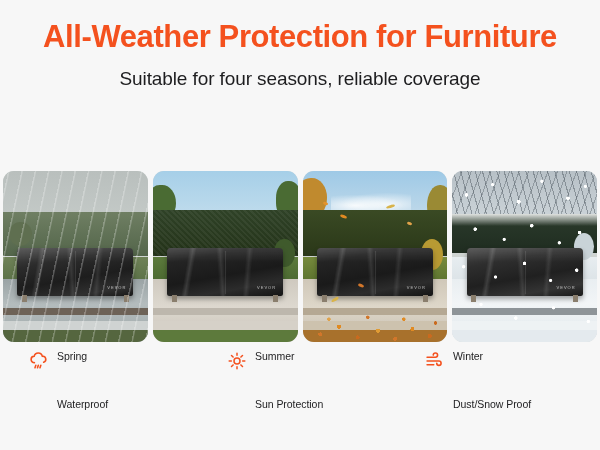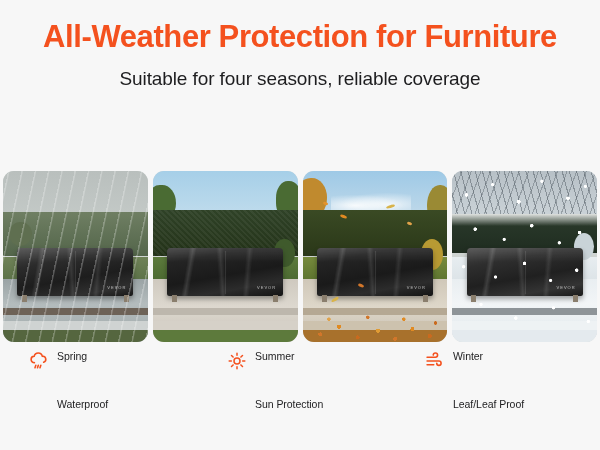--- a/index.html
+++ b/index.html
@@ -417,20 +417,20 @@
     </div>
 
     <div class="feature">
       <svg class="feat-icon" viewBox="0 0 24 24" fill="none" stroke="#F4511E" stroke-width="1.9" stroke-linecap="round" stroke-linejoin="round">
         <path d="M2.5 7.5h10a2.6 2.6 0 1 0-2.6-2.6"></path>
         <path d="M2.5 12h14.2a2.6 2.6 0 1 1-2.6 2.6"></path>
         <path d="M2.5 16.5h8"></path>
       </svg>
       <div class="feat-text">
         <span>Winter</span>
-        <span class="l2">Leaf/Leaf Proof</span>
+        <span class="l2">Dust/Snow Proof</span>
       </div>
     </div>
 
 
   </div>
 
 </div>
 
 </body></html>

